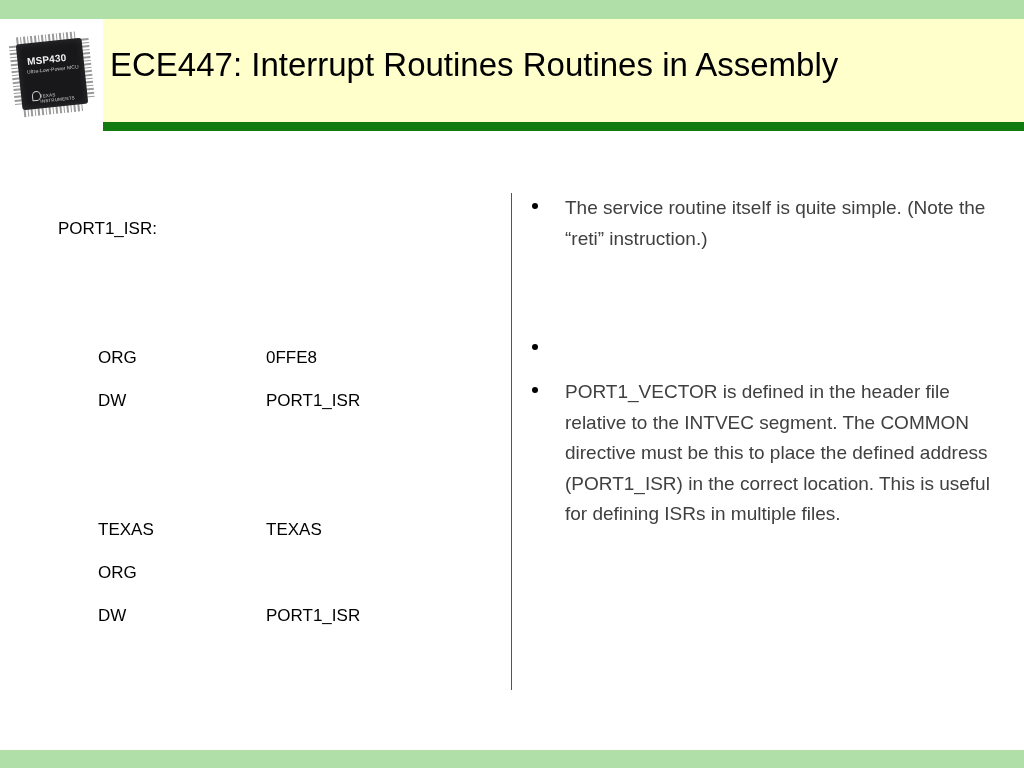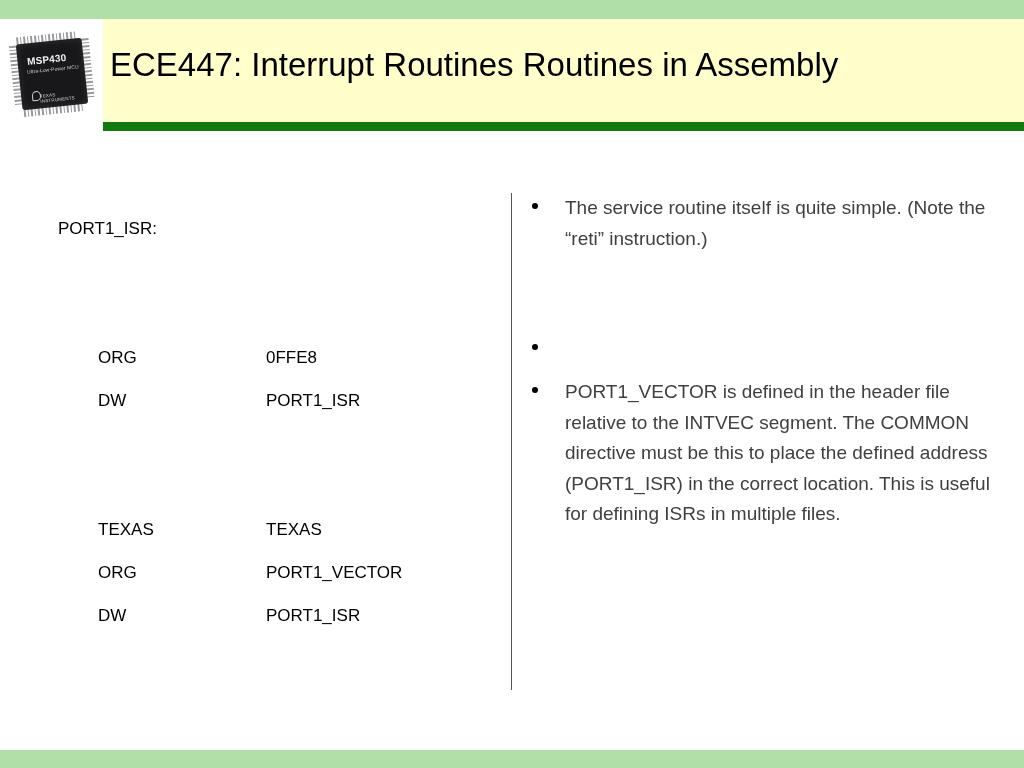--- a/index.html
+++ b/index.html
@@ -286,21 +286,21 @@
 
   <div class="code-col" id="code-col">
       <div class="code-line"><span>PORT1_ISR:</span></div>
       <div class="code-line indent"><span></span></div>
       <div class="code-line indent"><span></span></div>
       <div class="code-line indent"><span>ORG</span><span class="code-col-2">0FFE8</span></div>
       <div class="code-line indent"><span>DW</span><span class="code-col-2">PORT1_ISR</span></div>
       <div class="code-line indent"><span></span></div>
       <div class="code-line indent"><span></span></div>
       <div class="code-line indent"><span>TEXAS</span><span class="code-col-2">TEXAS</span></div>
-      <div class="code-line indent"><span>ORG</span><span class="code-col-2">PORT1_VECTOR</span></div>
+      <div class="code-line indent"><span>ORG</span></div>
       <div class="code-line indent"><span>DW</span><span class="code-col-2">PORT1_ISR</span></div>
     </div>
 
   <div class="bullet-col" id="bullet-col">
       <div class="bullet"><span class="dot"></span><span>The service routine itself is quite simple. (Note the “reti” instruction.)</span></div>
       <div style="height: 80px;"></div>
       <div class="bullet"><span class="dot"></span></div>
       <div style="height: 43px;"></div>
       <div class="bullet"><span class="dot"></span><span>PORT1_VECTOR is defined in the header file relative to the INTVEC segment.  The COMMON directive must be this to place the defined address (PORT1_ISR) in the correct location. This is useful for defining ISRs in multiple files.</span></div>
     </div>

